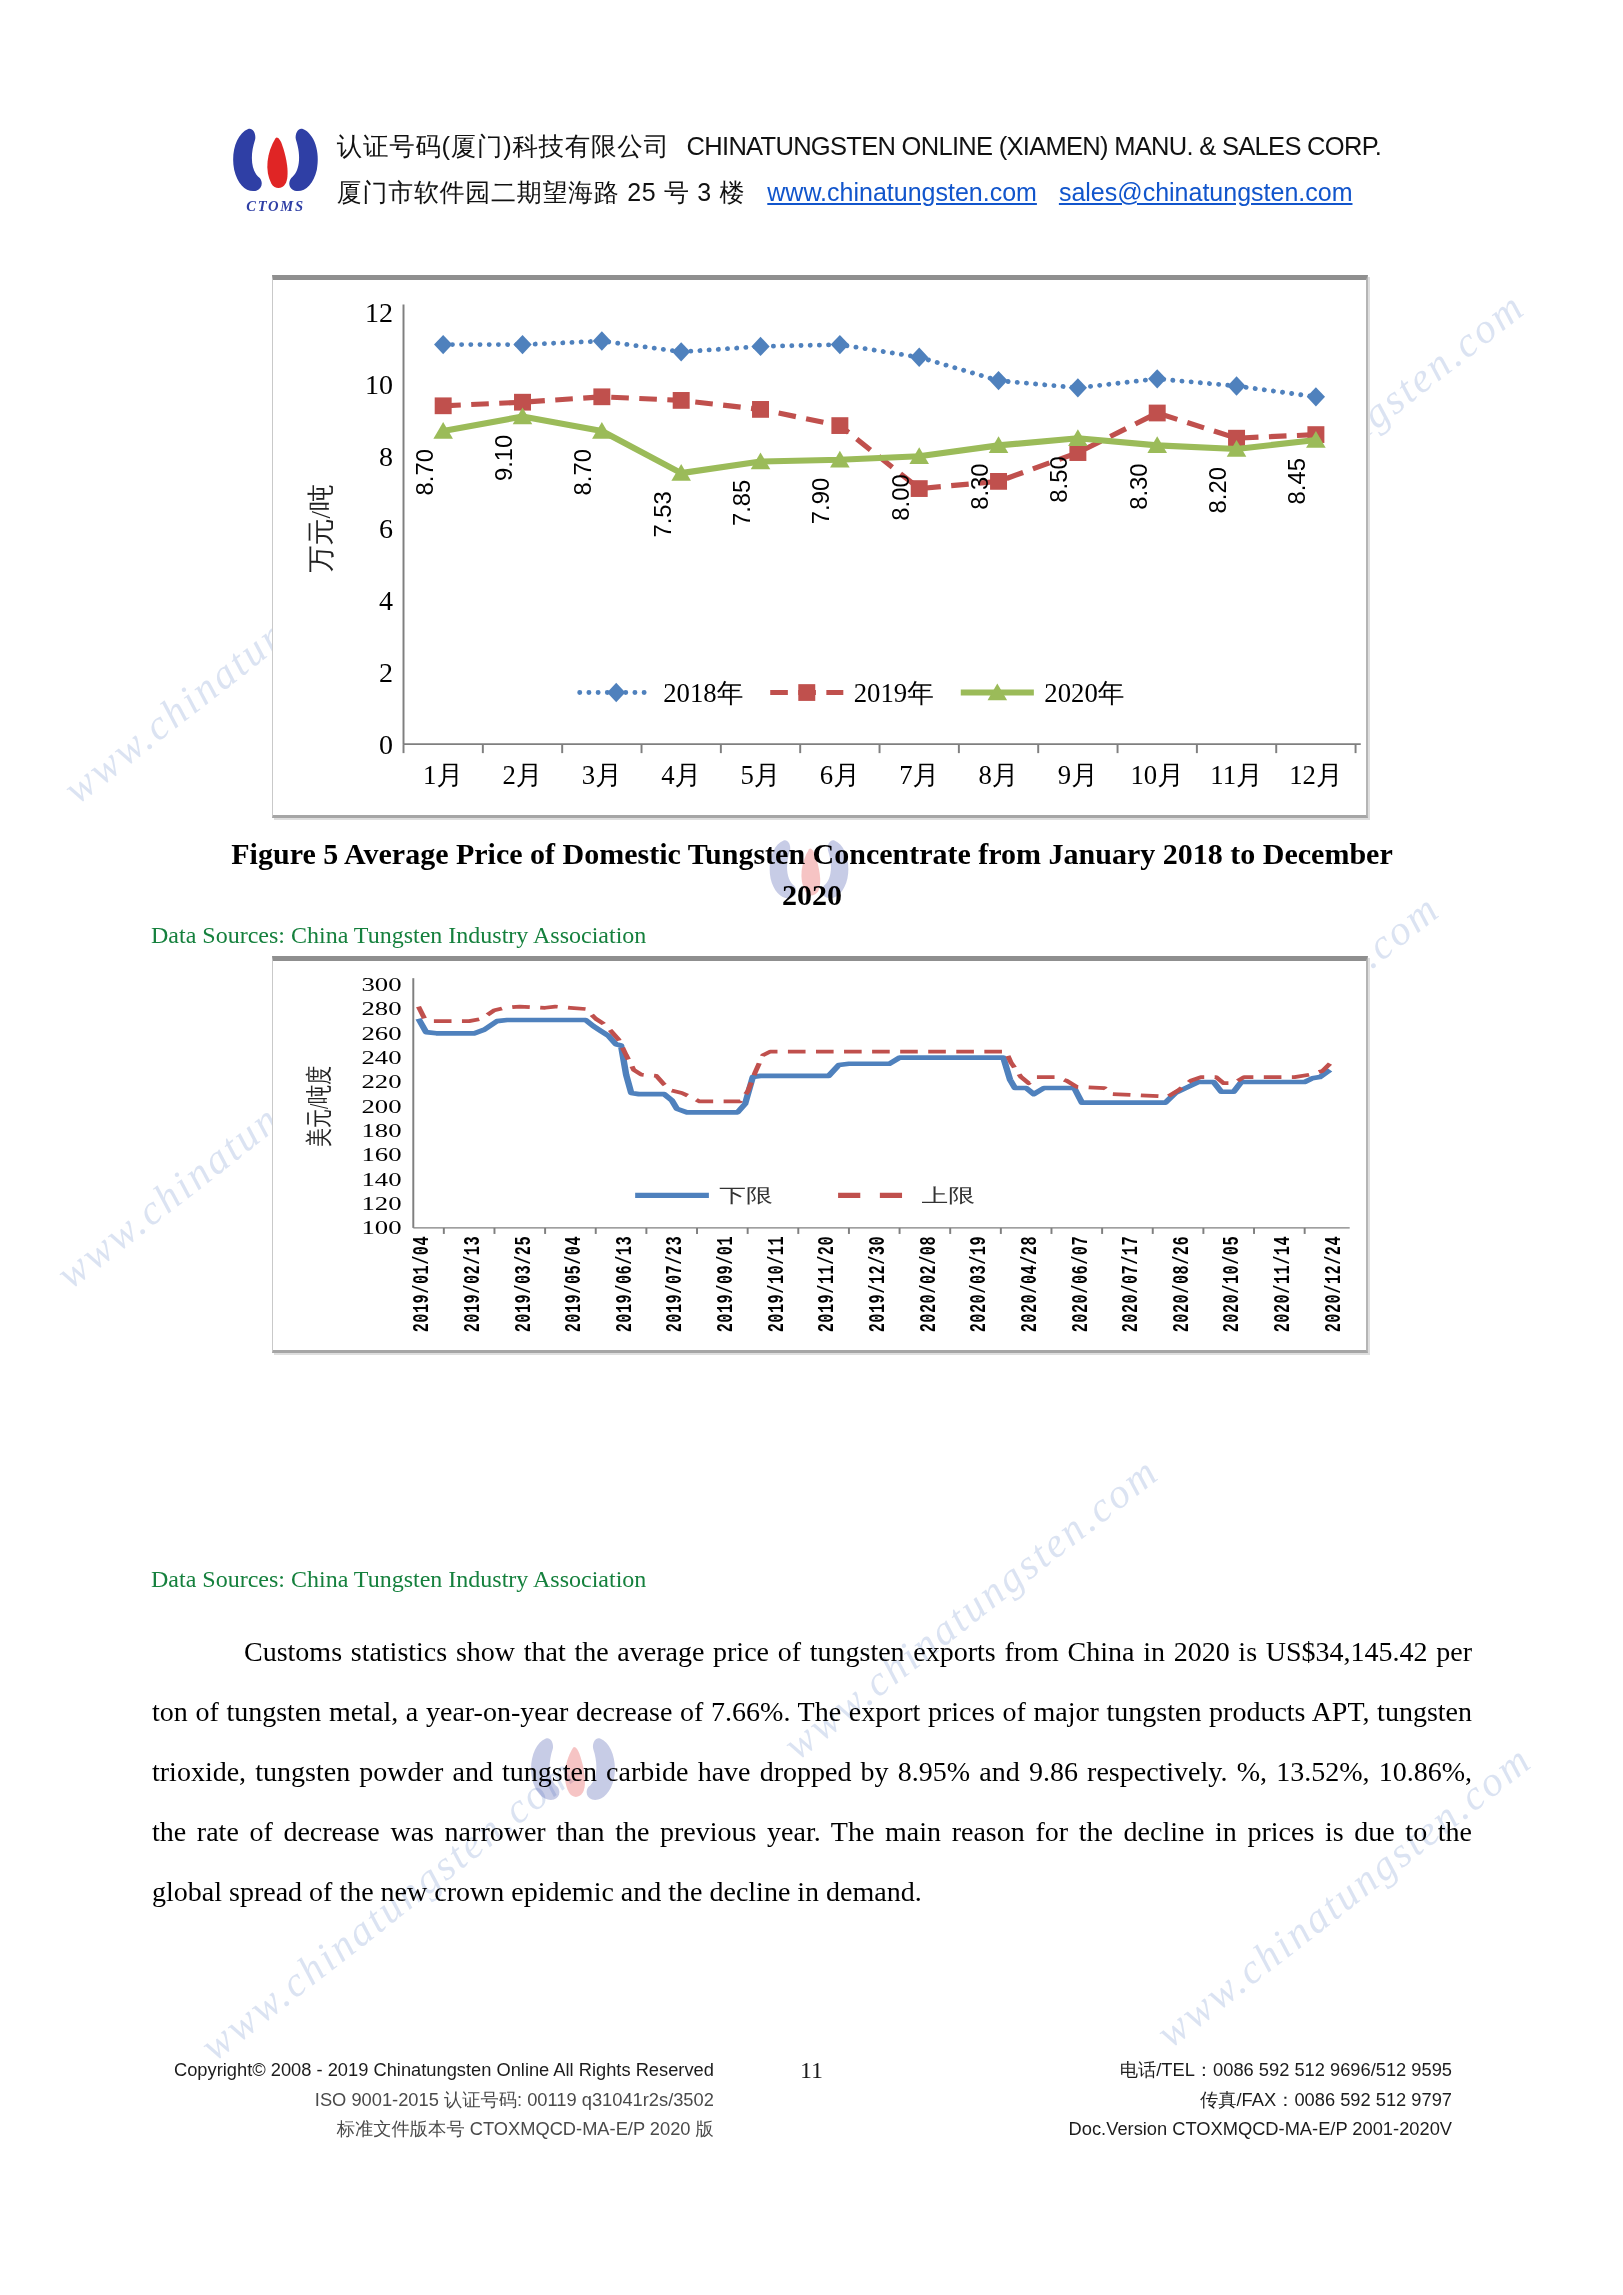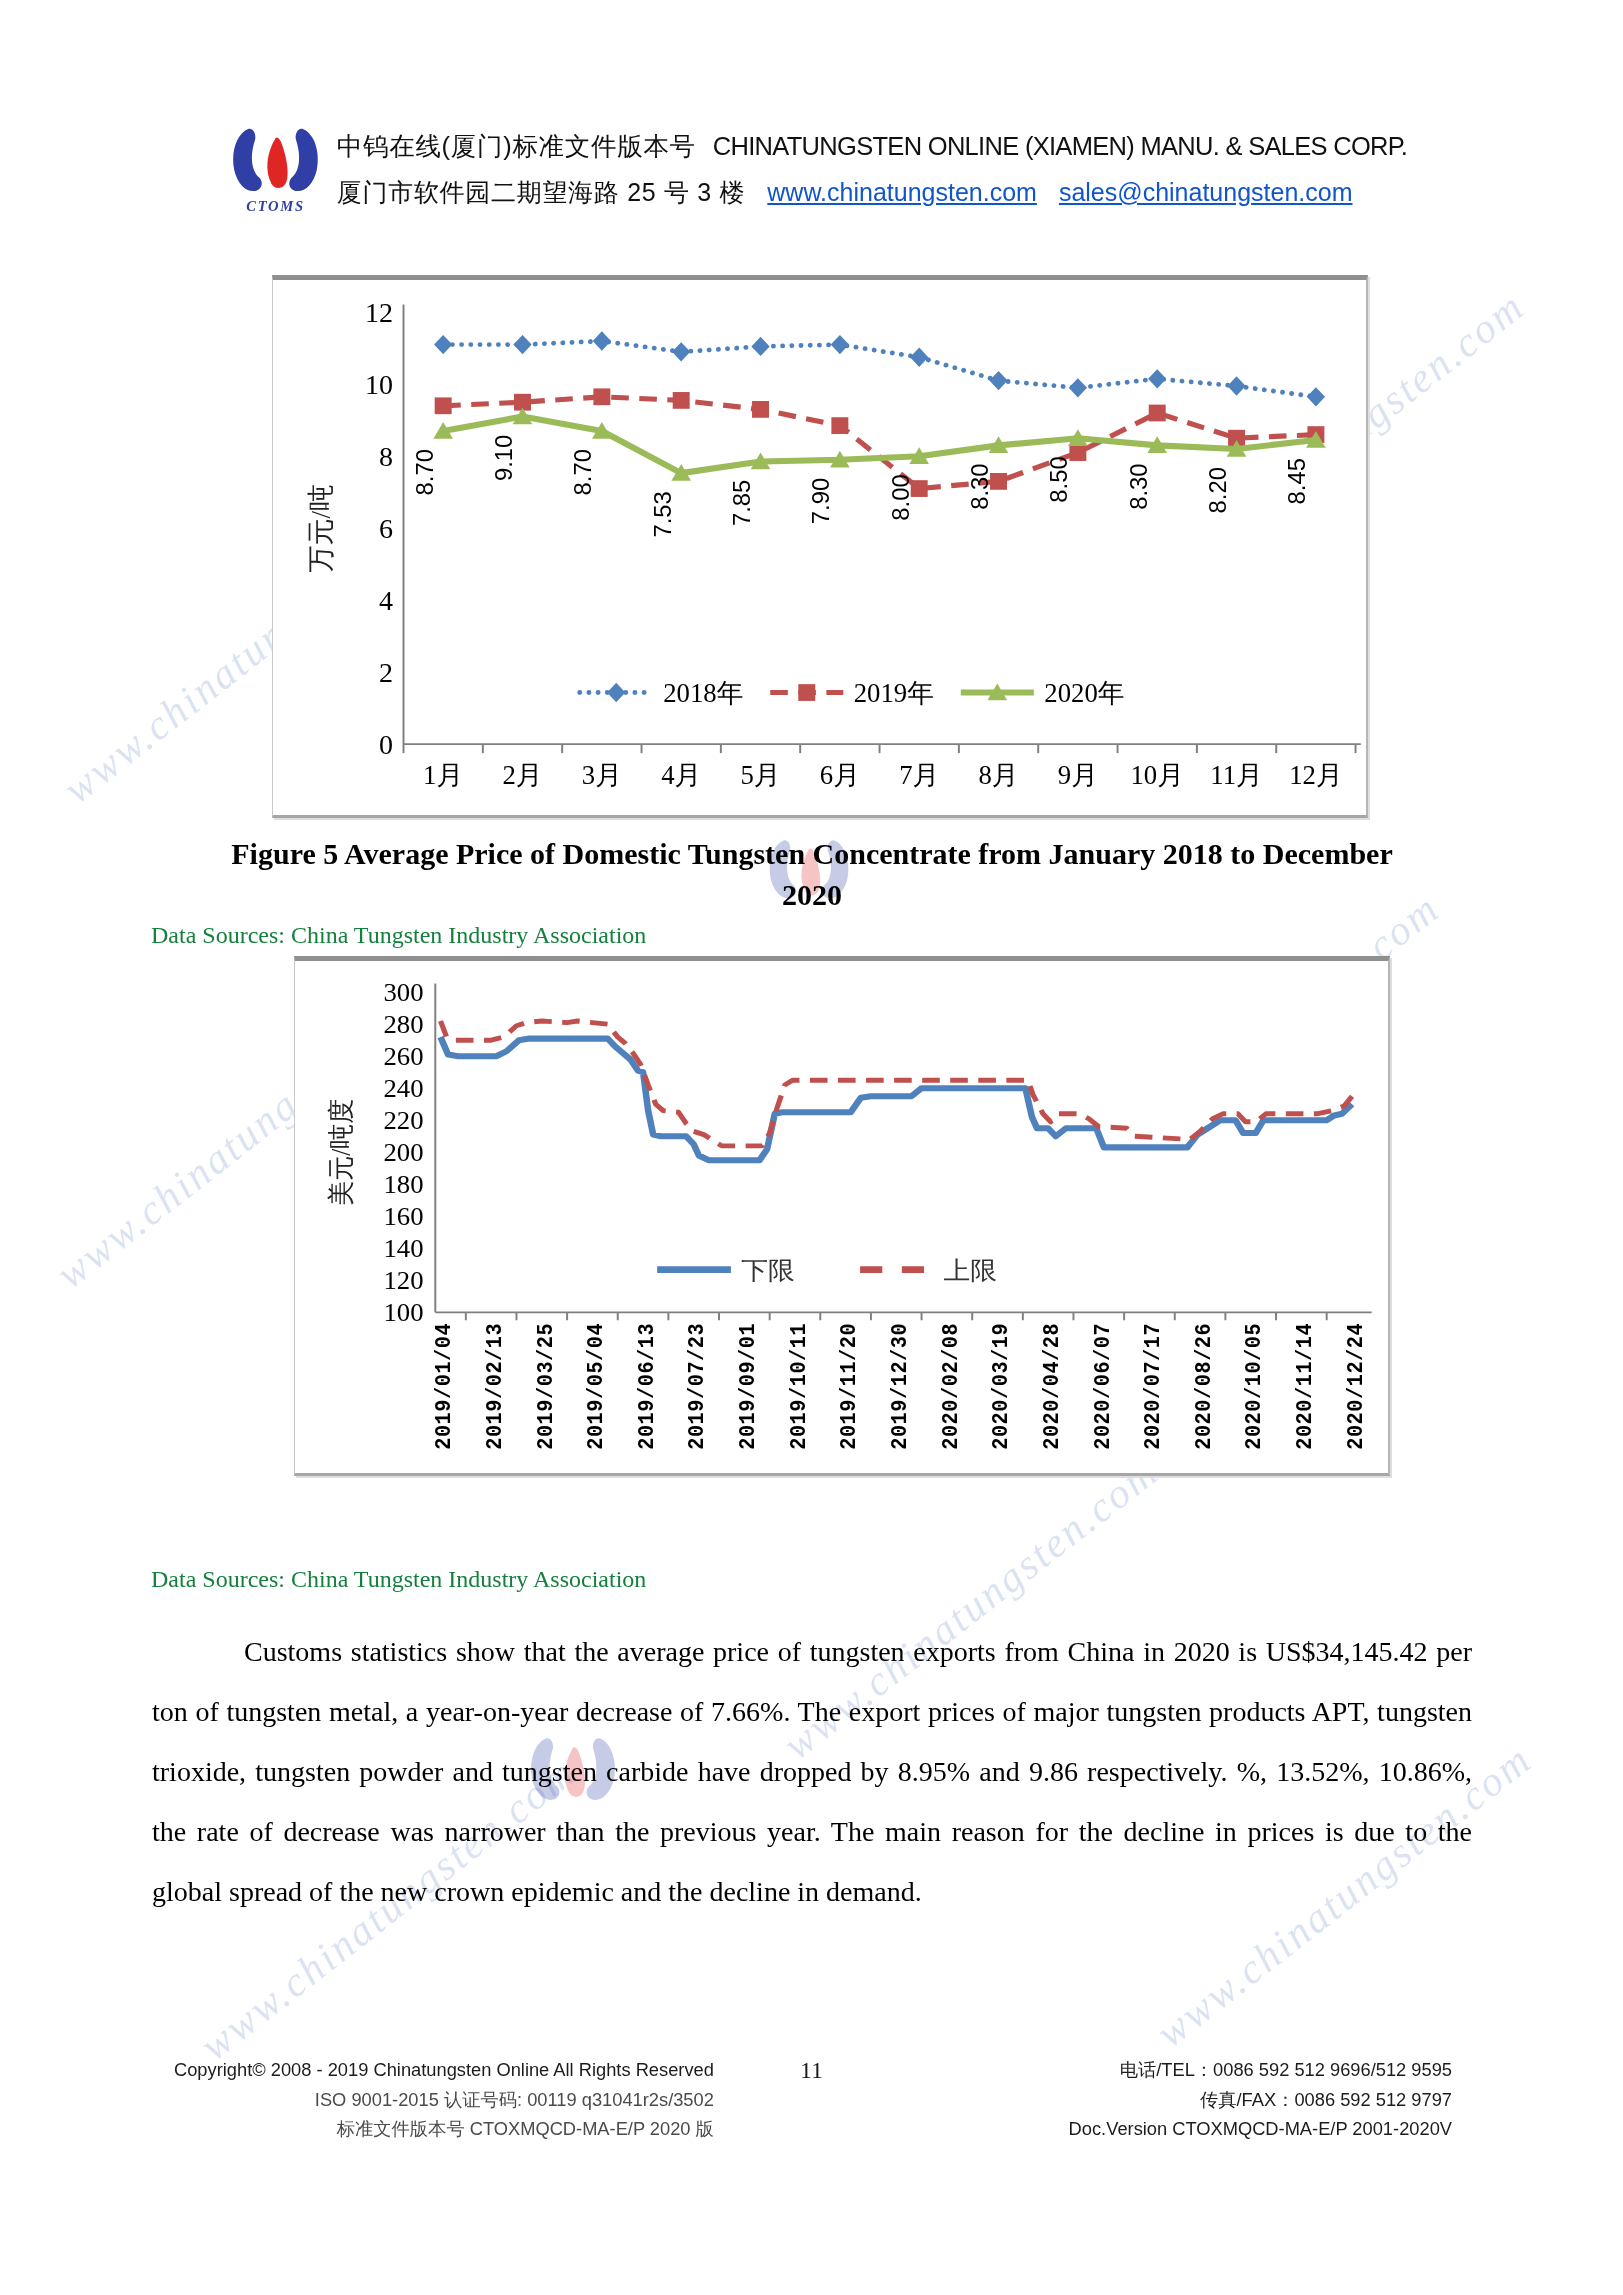--- a/index.html
+++ b/index.html
@@ -25,21 +25,21 @@
   .h-line2 .addr{letter-spacing:0.7px;}
   .h-link{color:#1155CC; text-decoration:underline; margin-left:22px;}
   
   .chart-frame{
     position:absolute; left:272px; width:1096px; background:#fff; box-sizing:border-box;
     border-left:1.3px solid #c9c9c9; border-right:2px solid #b5b5b5;
     border-top:5.2px solid #8f8f8f; border-bottom:3.9px solid #a6a6a6;
     box-shadow:2px 2px 0 #dedede;
   }
   #chart1-frame{top:275px; height:543px;}
-  #chart2-frame{top:956px; height:520px;margin-left:22px;}
+  #chart2-frame{top:956px; height:397px;}
   .chart-frame svg{display:block; width:100%; height:100%;}
   
   .caption{
     position:absolute; left:151px; width:1322px; text-align:center;
     font-weight:bold; font-size:30px; line-height:41px; color:#000;
   }
   .datasource{
     position:absolute; left:151px; width:1322px; text-align:left;
     font-size:24px; color:#15803d;
   }
@@ -87,21 +87,21 @@
 
   <div class="header">
     <svg class="logo" viewBox="0 0 170 170">
       <path d="M38,12 C18,20 8,52 14,82 C20,108 36,122 52,118 C62,114 64,104 58,96 C44,86 40,60 50,30 C52,20 46,9 38,12 Z" fill="#2f3fa5"></path>
       <path d="M132,12 C152,20 162,52 156,82 C150,108 134,122 118,118 C108,114 106,104 112,96 C126,86 130,60 120,30 C118,20 124,9 132,12 Z" fill="#2f3fa5"></path>
       <path d="M85,28 C70,52 66,84 78,106 C84,116 96,116 102,106 C110,92 104,60 96,38 C93,30 88,24 85,28 Z" fill="#e02525"></path>
       <text x="85" y="152" text-anchor="middle" font-family="Liberation Serif, serif" font-style="italic" font-weight="bold" font-size="25" fill="#2f3fa5" letter-spacing="3">CTOMS</text>
     </svg>
     <div class="header-text">
       <div class="h-line1">
-        <span class="cn">中钨在线(厦门)标准文件版本号</span><span class="en">CHINATUNGSTEN ONLINE (XIAMEN) MANU. &amp; SALES CORP.</span>
+        <span class="cn">认证号码(厦门)科技有限公司</span><span class="en">CHINATUNGSTEN ONLINE (XIAMEN) MANU. &amp; SALES CORP.</span>
       </div>
       <div class="h-line2">
         <span class="addr">厦门市软件园二期望海路 25 号 3 楼</span><a href="#" class="h-link">www.chinatungsten.com</a><a href="#" class="h-link">sales@chinatungsten.com</a>
       </div>
     </div>
   </div>
 
   <div class="chart-frame" id="chart1-frame">
     <svg id="chart1" viewBox="0 0 1675 830" preserveAspectRatio="none">
         <line x1="200" y1="38" x2="200" y2="720" stroke="#7f7f7f" stroke-width="3"></line>

